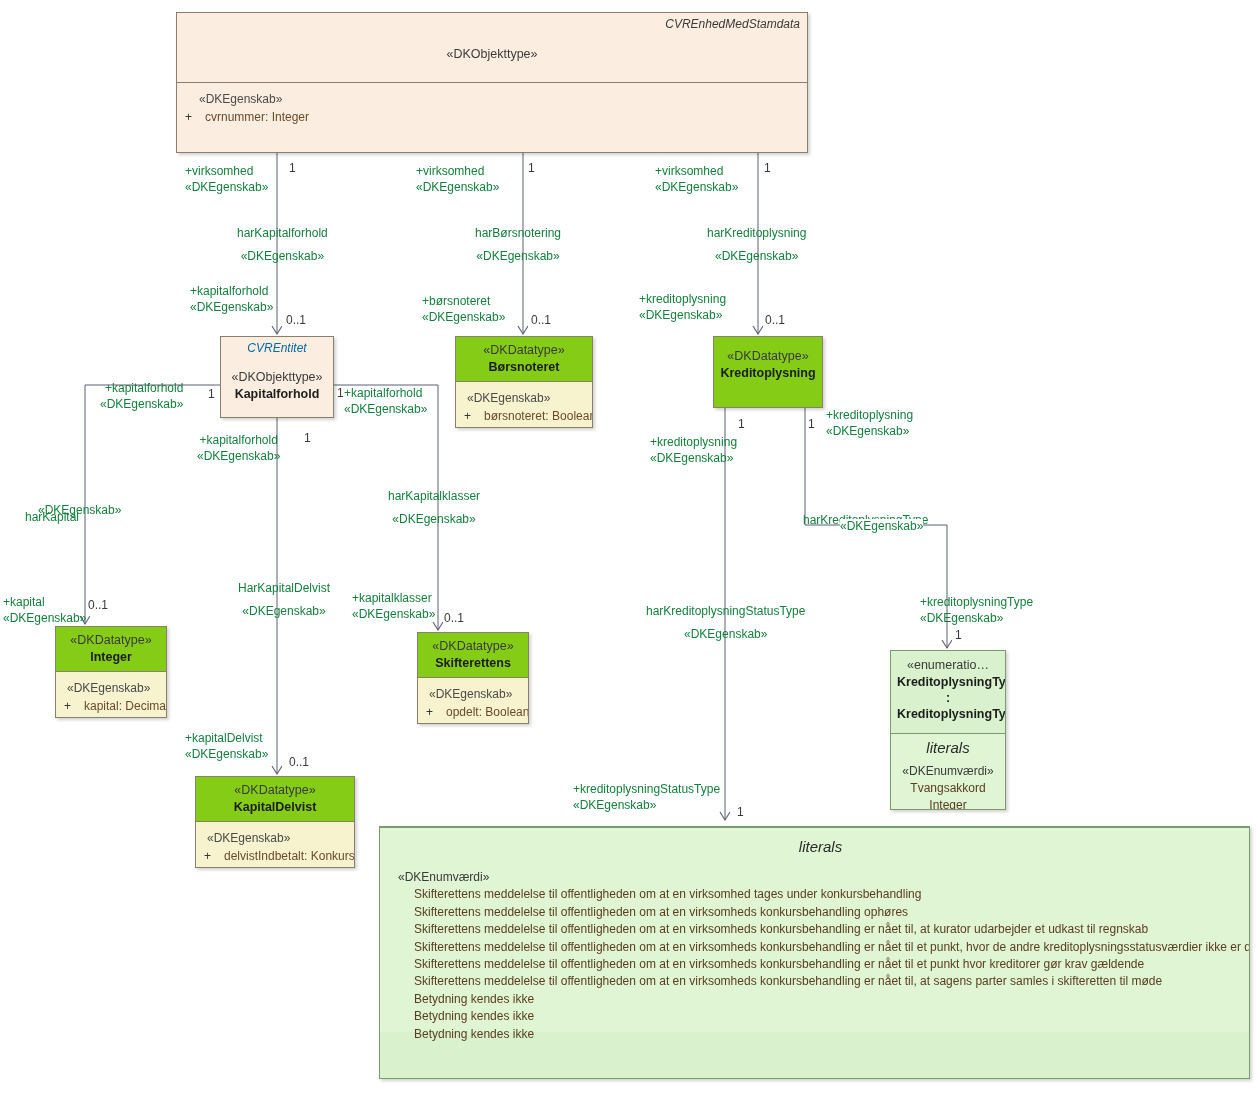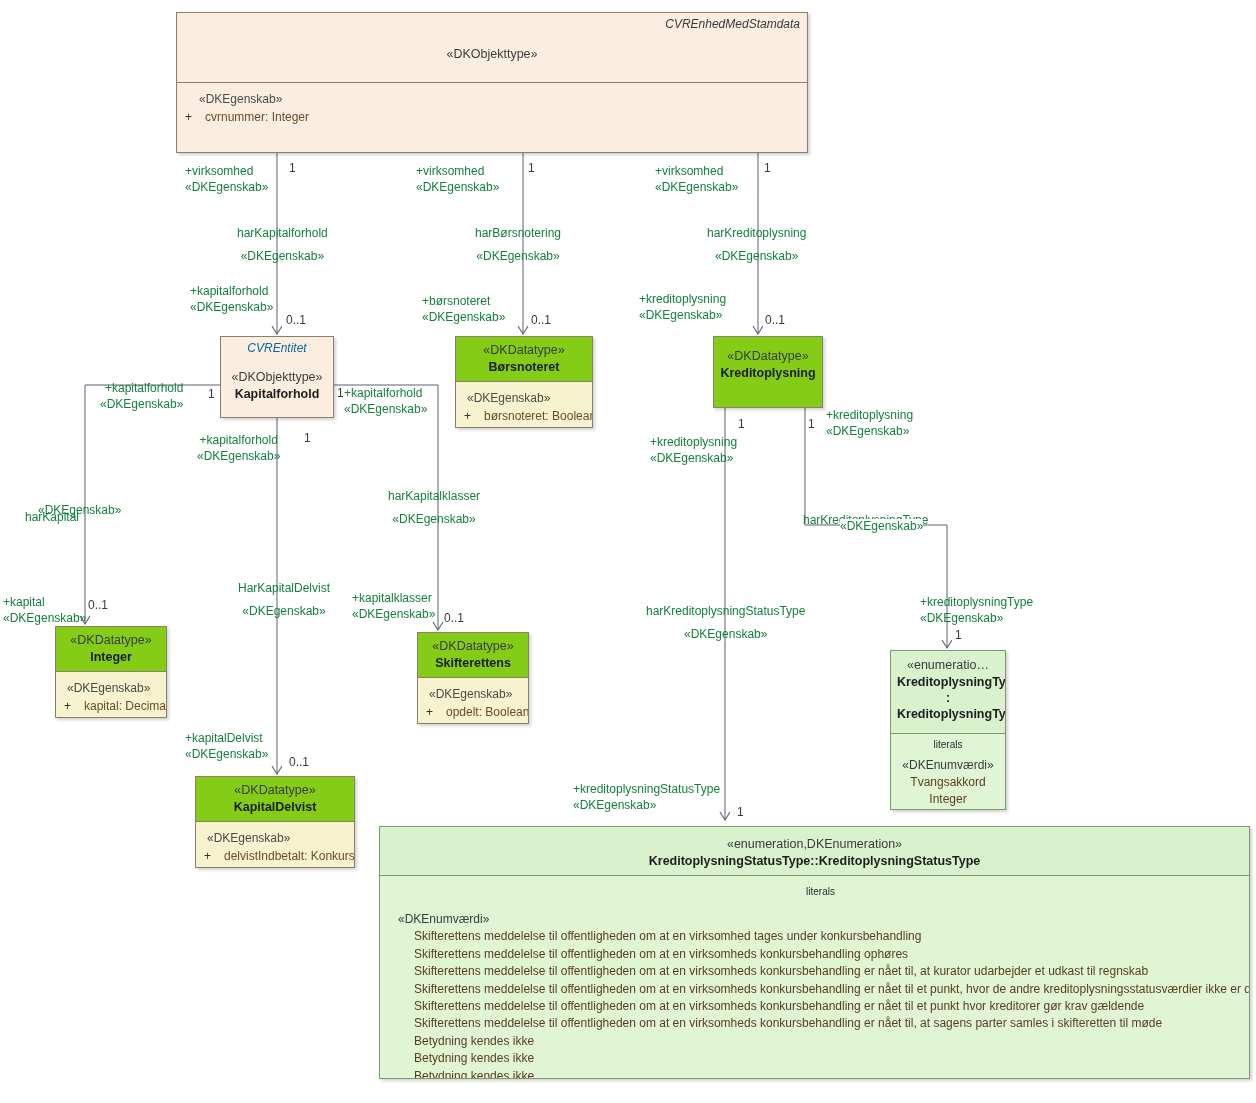--- a/index.html
+++ b/index.html
@@ -95,21 +95,22 @@
   
   .pal-objekttype { background: #fbeee1; }
   .pal-objekttype .uml-compartment { background: #fbeee1; }
   .pal-datatype { background: #84cc16; }
   .pal-datatype .uml-compartment { background: #f7f3cf; }
   .pal-enum { background: #d9f2cd; border-color: #7d9a6e; }
   .pal-enum .uml-compartment { background: #dff5d4; border-top-color: #7d9a6e; }
 
   .lit-head {
     text-align: center;
-    font-size: 10px;
+    font-style: italic;
+    font-size: 15px;
     color: #2a2a2a;
     margin-bottom: 7px;
   }
   .lit-stereo {
     font-size: 12px;
     color: #3a3a3a;
     line-height: 1.45;
   }
   .lit-item {
     font-size: 12px;
@@ -270,24 +271,20 @@
     </div>
     <div class="uml-compartment" style="height:78px; padding-top:5px;">
       <div class="lit-head">literals</div>
       <div class="lit-center stereo-c">«DKEnumværdi»</div>
       <div class="lit-center">Tvangsakkord</div>
       <div class="lit-center">Integer</div>
     </div>
   </div>
 
   <div class="uml-box pal-enum" style="left:379px; top:826px; width:871px; height:253px;">
-    <div class="uml-head" style="height:48px; padding-top:10px;">
-      <div class="stereo">«enumeration,DKEnumeration»</div>
-      <div class="cname">KreditoplysningStatusType::KreditoplysningStatusType</div>
-    </div>
     <div class="uml-compartment" style="height:205px; padding:10px 6px 6px 18px;">
       <div class="lit-head" style="margin-bottom:14px;">literals</div>
       <div class="lit-stereo">«DKEnumværdi»</div>
       <div class="lit-item">Skifterettens meddelelse til offentligheden om at en virksomhed tages under konkursbehandling</div>
       <div class="lit-item">Skifterettens meddelelse til offentligheden om at en virksomheds konkursbehandling ophøres</div>
       <div class="lit-item">Skifterettens meddelelse til offentligheden om at en virksomheds konkursbehandling er nået til, at kurator udarbejder et udkast til regnskab</div>
       <div class="lit-item">Skifterettens meddelelse til offentligheden om at en virksomheds konkursbehandling er nået til et punkt, hvor de andre kreditoplysningsstatusværdier ikke er dækkende</div>
       <div class="lit-item">Skifterettens meddelelse til offentligheden om at en virksomheds konkursbehandling er nået til et punkt hvor kreditorer gør krav gældende</div>
       <div class="lit-item">Skifterettens meddelelse til offentligheden om at en virksomheds konkursbehandling er nået til, at sagens parter samles i skifteretten til møde</div>
       <div class="lit-item">Betydning kendes ikke</div>

